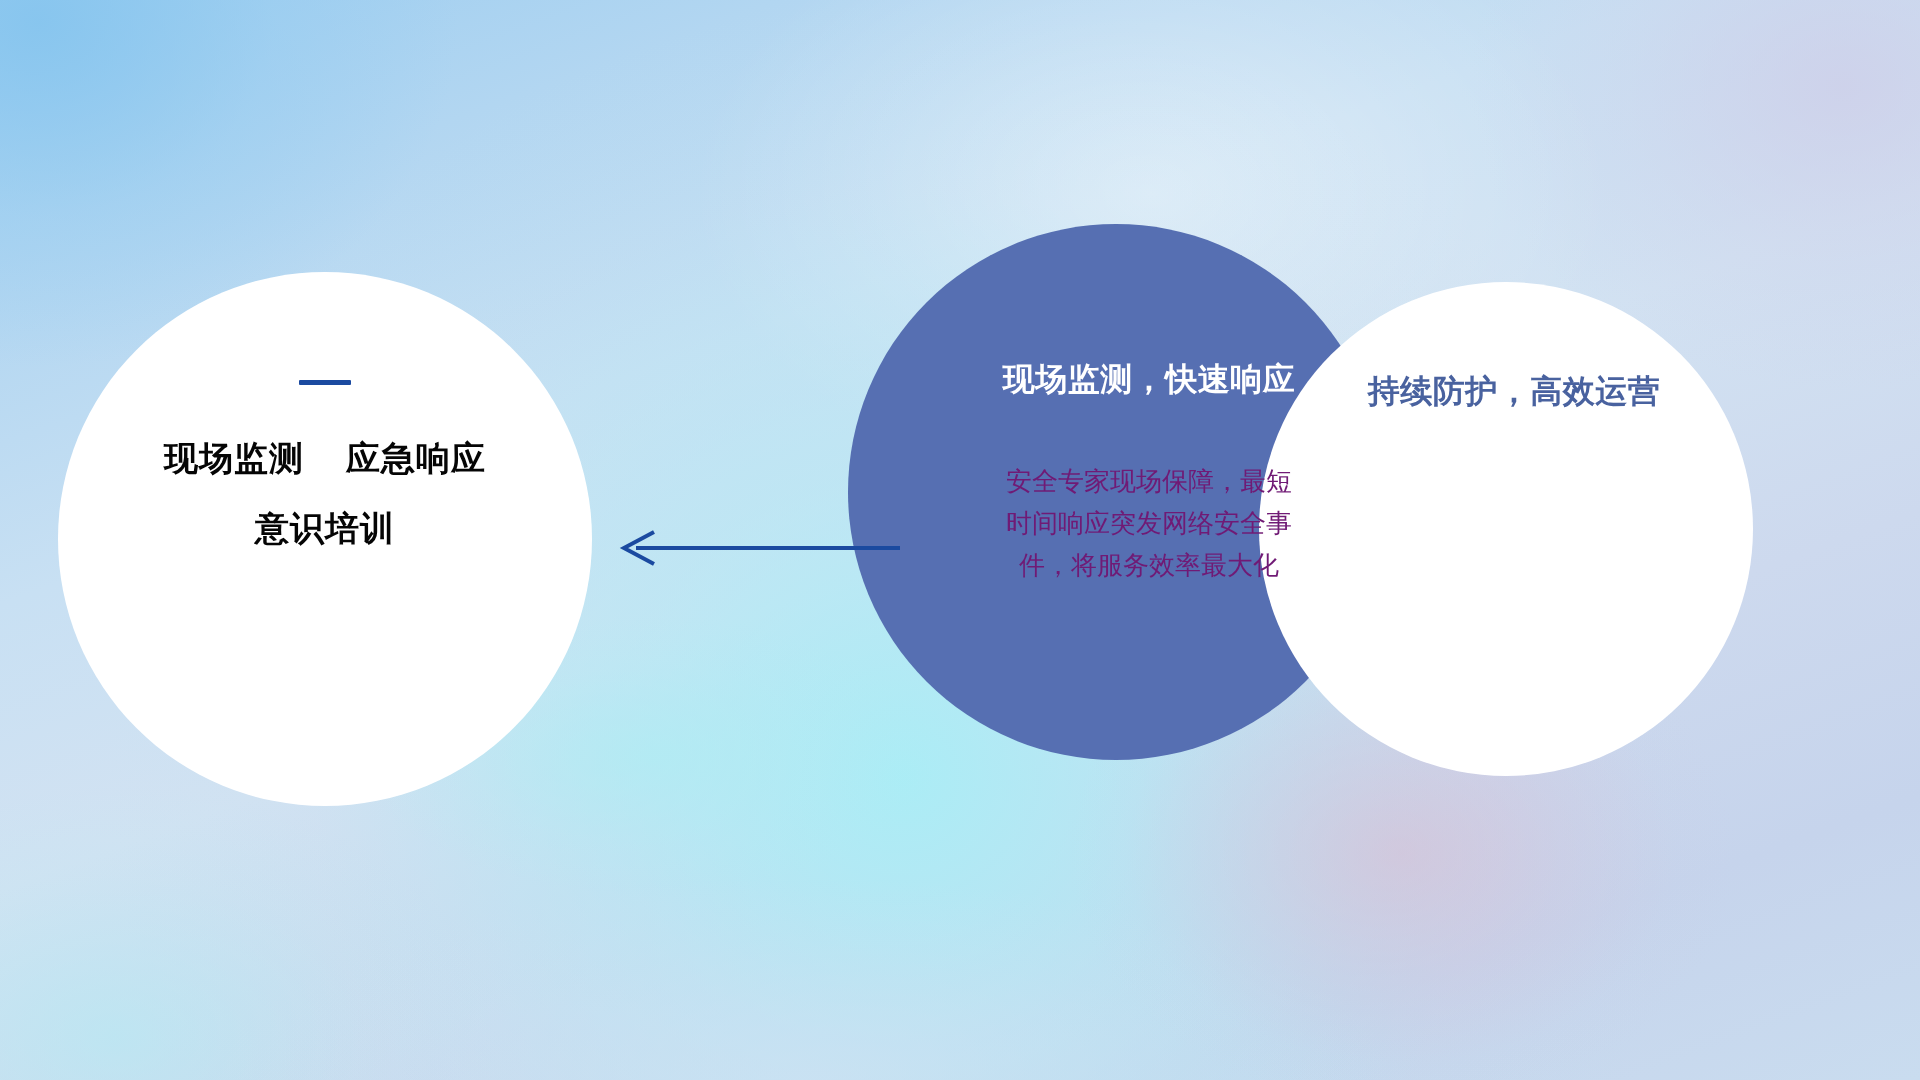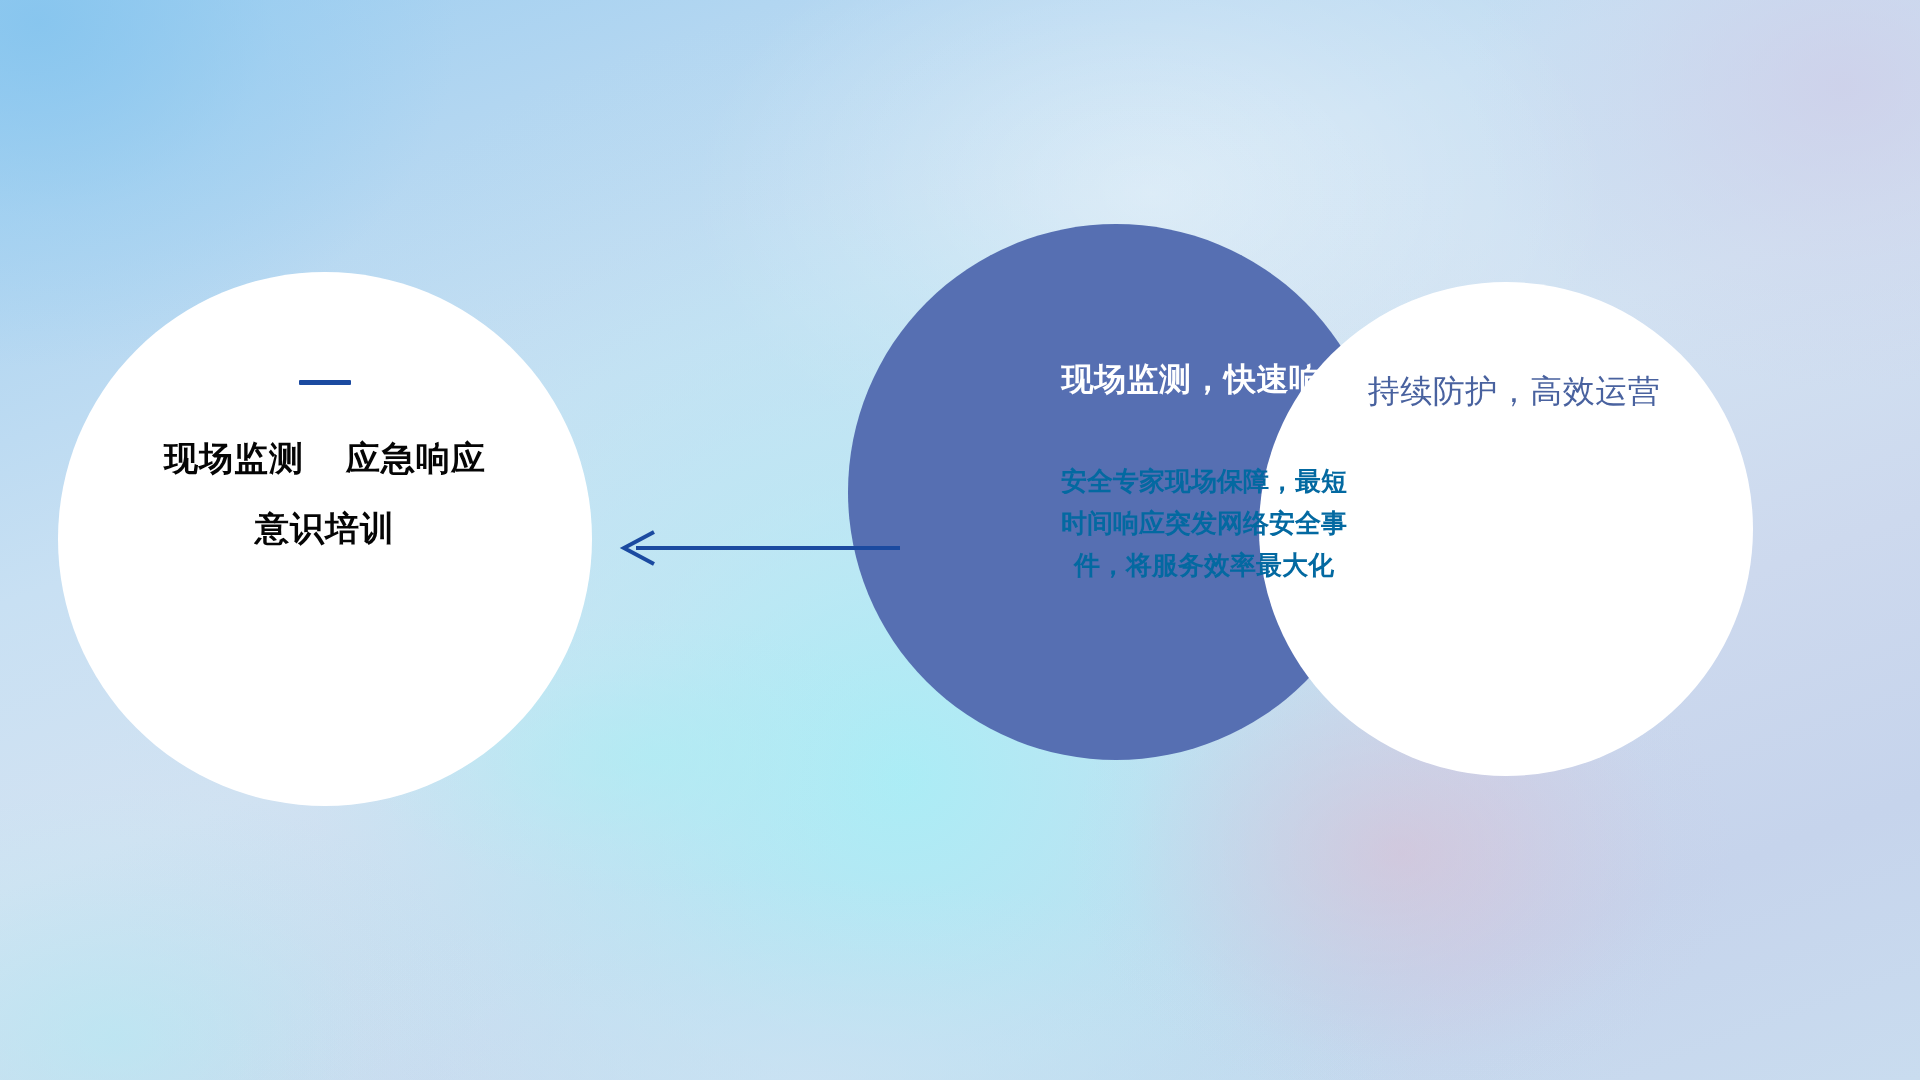--- a/index.html
+++ b/index.html
@@ -159,60 +159,59 @@
   
   #mid-content {
     position: absolute;
     left: 848px;
     top: 224px;
     width: 536px;
     height: 536px;
     box-sizing: border-box;
     display: flex;
     flex-direction: column;
-    align-items: flex-end;
+    align-items: center;
     padding-top: 134px;
     padding-left: 96px;
     padding-right: 30px;
   }
   #mid-title {
     font-size: 32px;
     font-weight: bold;
     color: #ffffff;
     letter-spacing: 0.5px;
     white-space: nowrap;
     margin-bottom: 58px;
   }
   #mid-body {
     font-size: 26px;
-    color: #0369a1;
+    color: #701a75;
     line-height: 1.62;
     text-align: center;
     width: 300px;
-    font-weight: bold;
   }
 
   
   #right-content {
     position: absolute;
     left: 1259px;
     top: 282px;
     width: 494px;
     height: 494px;
     box-sizing: border-box;
     display: flex;
     flex-direction: column;
     align-items: center;
     padding-top: 88px;
     padding-left: 32px;
     padding-right: 16px;
   }
   #right-title {
     font-size: 32px;
-    font-weight: normal;
+    font-weight: bold;
     color: #49629f;
     letter-spacing: 0.5px;
     white-space: nowrap;
     margin-bottom: 66px;
   }
   #right-body {
     font-size: 26px;
     color: #0a0a0a;
     line-height: 1.62;
     text-align: center;

